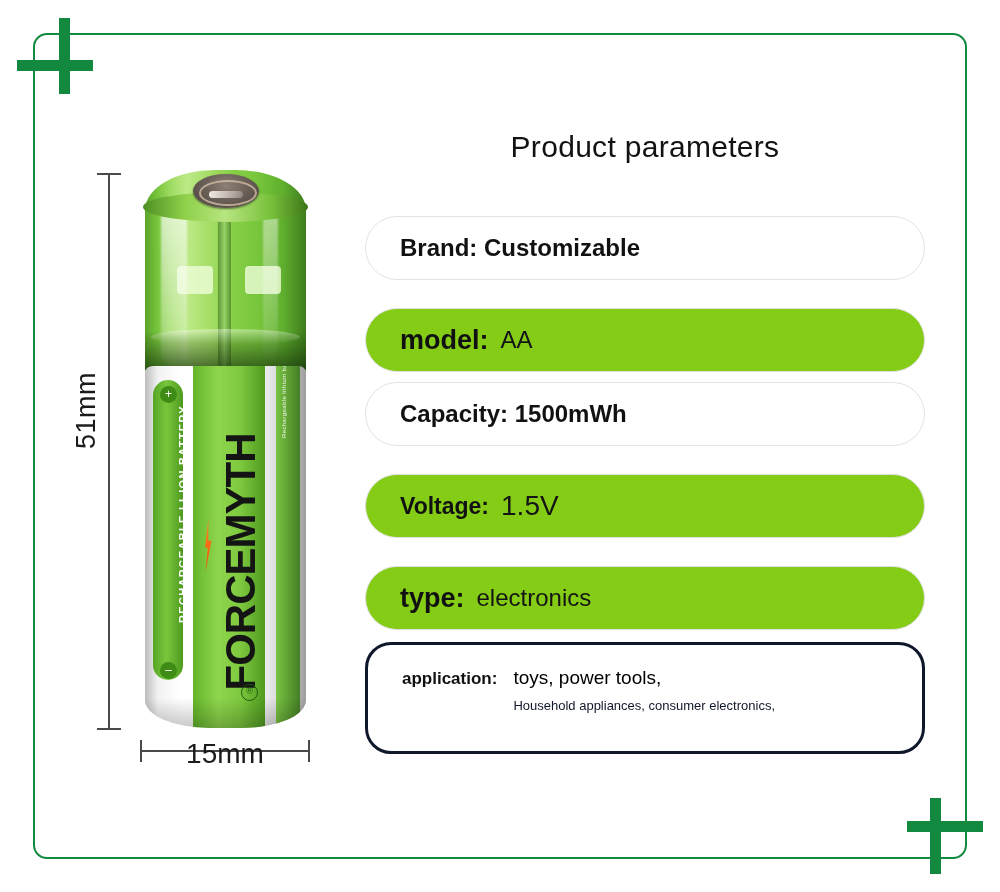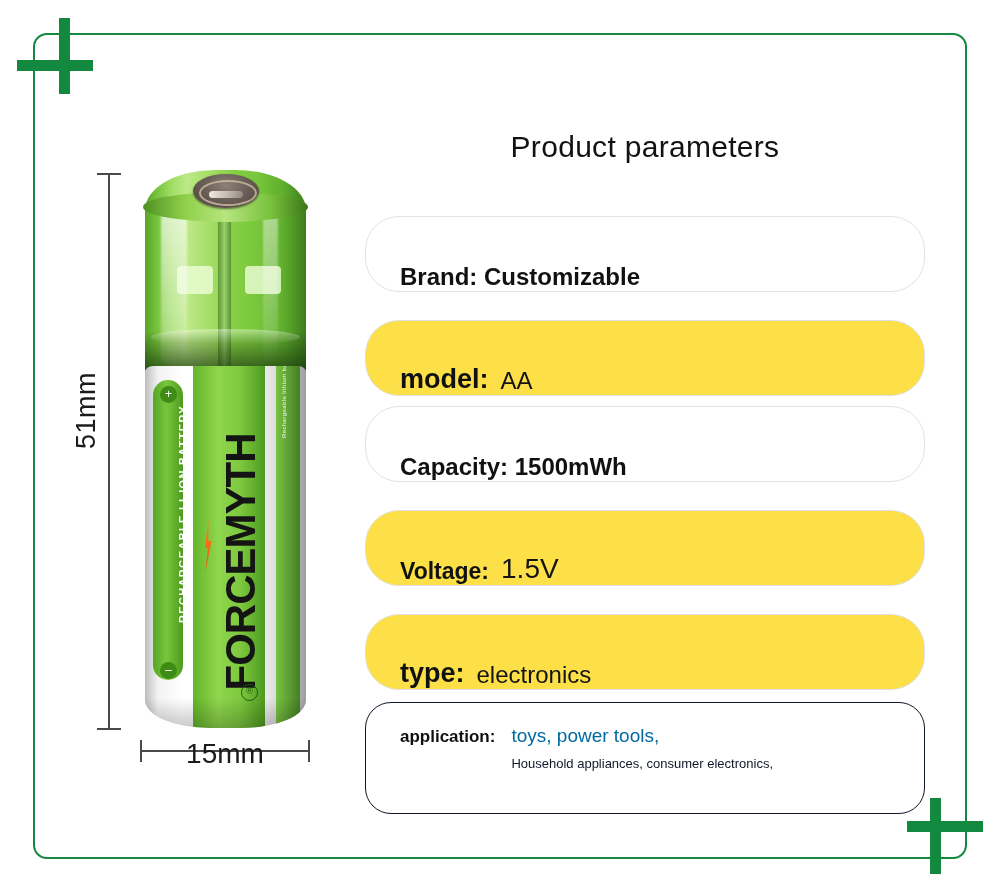--- a/index.html
+++ b/index.html
@@ -184,46 +184,46 @@
     background:linear-gradient(180deg,rgba(0,0,0,0),rgba(0,0,0,.22));
   }
 
   
   .specs{position:absolute;left:365px;top:130px;width:560px;}
   .spec-title{
     text-align:center;font-size:30px;color:#121212;
     letter-spacing:.3px;margin-bottom:52px;
   }
   .row{
-    position:relative;display:flex;align-items:flex-end;
-    height:76px;margin-bottom:10px;
+    position:relative;display:flex;align-items:center;
+    height:64px;margin-bottom:10px;
     border:1px solid #e2e2e2;border-radius:34px;
     background:#ffffff;
     padding-left:34px;box-sizing:border-box;
   }
-  .row.alt{background:#fde047;border-color:#e0e0e0;margin-top:28px;}
+  .row.alt{background:#84cc16;border-color:#e0e0e0;margin-top:28px;}
   .row .lbl{
     font-size:23px;font-weight:bold;color:#111;white-space:nowrap;
   }
   .row .val{
     font-size:28px;color:#141414;margin-left:12px;white-space:nowrap;
   }
   .row.big .lbl{font-size:27px;}
   .row.big .val{font-size:24px;}
   .row.single .lbl{font-size:24px;}
 
   .approw{
     position:relative;display:flex;align-items:flex-start;
     min-height:112px;margin-top:12px;
-    border:1px solid #0f172a;border-radius:26px;background:#fff;
+    border:3px solid #0f172a;border-radius:26px;background:#fff;
     padding:22px 0 20px 34px;box-sizing:border-box;
   }
   .approw .lbl{font-size:17px;font-weight:bold;color:#111;white-space:nowrap;padding-top:2px;}
   .approw .lines{margin-left:16px;}
-  .approw .l1{font-size:19px;color:#0369a1;margin-bottom:9px;}
+  .approw .l1{font-size:19px;color:#000000;margin-bottom:9px;}
   .approw .l2,.approw .l3{font-size:13px;color:#0f172a;margin-bottom:9px;}
 </style>
 </head>
 <body>
 
 <div class="page">
 
   <div class="frame"></div>
   <div class="bracket br-tl">
     <i class="v"></i>

